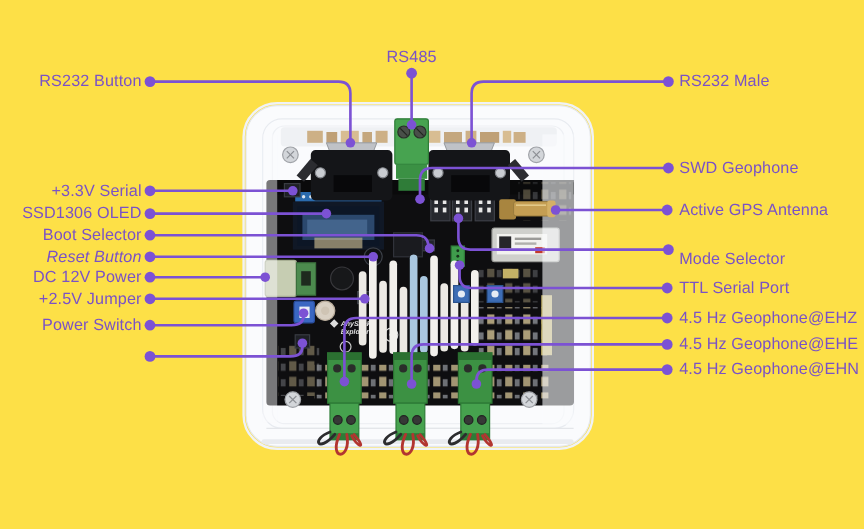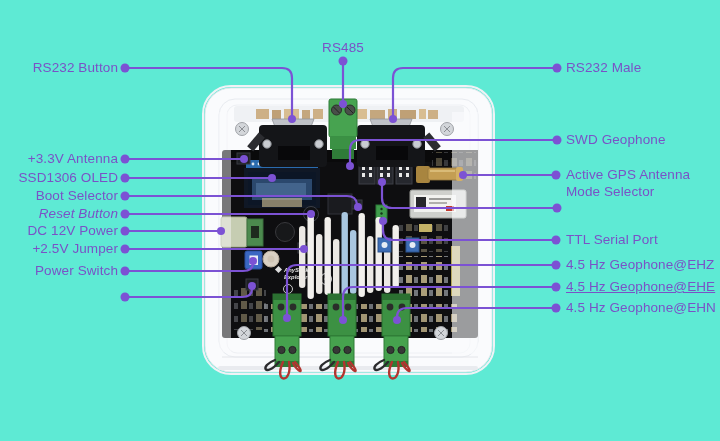--- a/index.html
+++ b/index.html
@@ -1,17 +1,17 @@
 <!DOCTYPE html>
 <html><head>
 <meta charset="utf-8">
 <style>
   html,body{margin:0;padding:0;background:#ffffff;}
   .stage{
-    position:relative;width:720px;height:441px;background:#5eead4;overflow:hidden;
+    position:relative;width:720px;height:441px;background:#fde047;overflow:hidden;
     font-family:"Liberation Sans","DejaVu Sans",sans-serif;
   }
   .stage svg{position:absolute;left:0;top:0;}
   .lbl{
     position:absolute;font-size:13.5px;line-height:20px;color:#7A52C6;
     white-space:nowrap;letter-spacing:.1px;
   }
   .lbl.left{right:602px;text-align:right;}
   .lbl.right{left:566px;text-align:center;}
   .lbl.top{left:343px;transform:translateX(-50%);top:38px;}
@@ -338,30 +338,30 @@
         <circle cx="383" cy="221" r="4"></circle>
         <circle cx="287" cy="318" r="4"></circle>
     <circle cx="343" cy="320" r="4"></circle>
         <circle cx="397" cy="320" r="4"></circle>
   </g>
 </svg>
 
 <div class="lbl top" style="top:38px;">RS485</div>
 
 <div class="lbl left" style="top:58px;">RS232 Button</div>
-<div class="lbl left" style="top:149px;">+3.3V Antenna</div>
+<div class="lbl left" style="top:149px;">+3.3V Serial</div>
 <div class="lbl left" style="top:168px;">SSD1306 OLED</div>
 <div class="lbl left" style="top:186px;">Boot Selector</div>
 <div class="lbl left" style="top:204px;font-style:italic;">Reset Button</div>
 <div class="lbl left" style="top:221px;margin-left:34px;">DC 12V Power</div>
 <div class="lbl left" style="top:239px;">+2.5V Jumper</div>
 <div class="lbl left" style="top:261px;">Power Switch</div>
 
 <div class="lbl right" style="top:58px;">RS232 Male</div>
 <div class="lbl right" style="top:130px;">SWD Geophone</div>
 <div class="lbl right" style="top:165px;">Active GPS Antenna</div>
-<div class="lbl right" style="top:182px;">Mode Selector</div>
+<div class="lbl right" style="top:206px;">Mode Selector</div>
 <div class="lbl right" style="top:230px;">TTL Serial Port</div>
 <div class="lbl right" style="top:255px;">4.5 Hz Geophone@EHZ</div>
-<div class="lbl right" style="top:277px;text-decoration:underline;">4.5 Hz Geophone@EHE</div>
+<div class="lbl right" style="top:277px;">4.5 Hz Geophone@EHE</div>
 <div class="lbl right" style="top:298px;">4.5 Hz Geophone@EHN</div>
 
 </div>
 
 </body></html>

